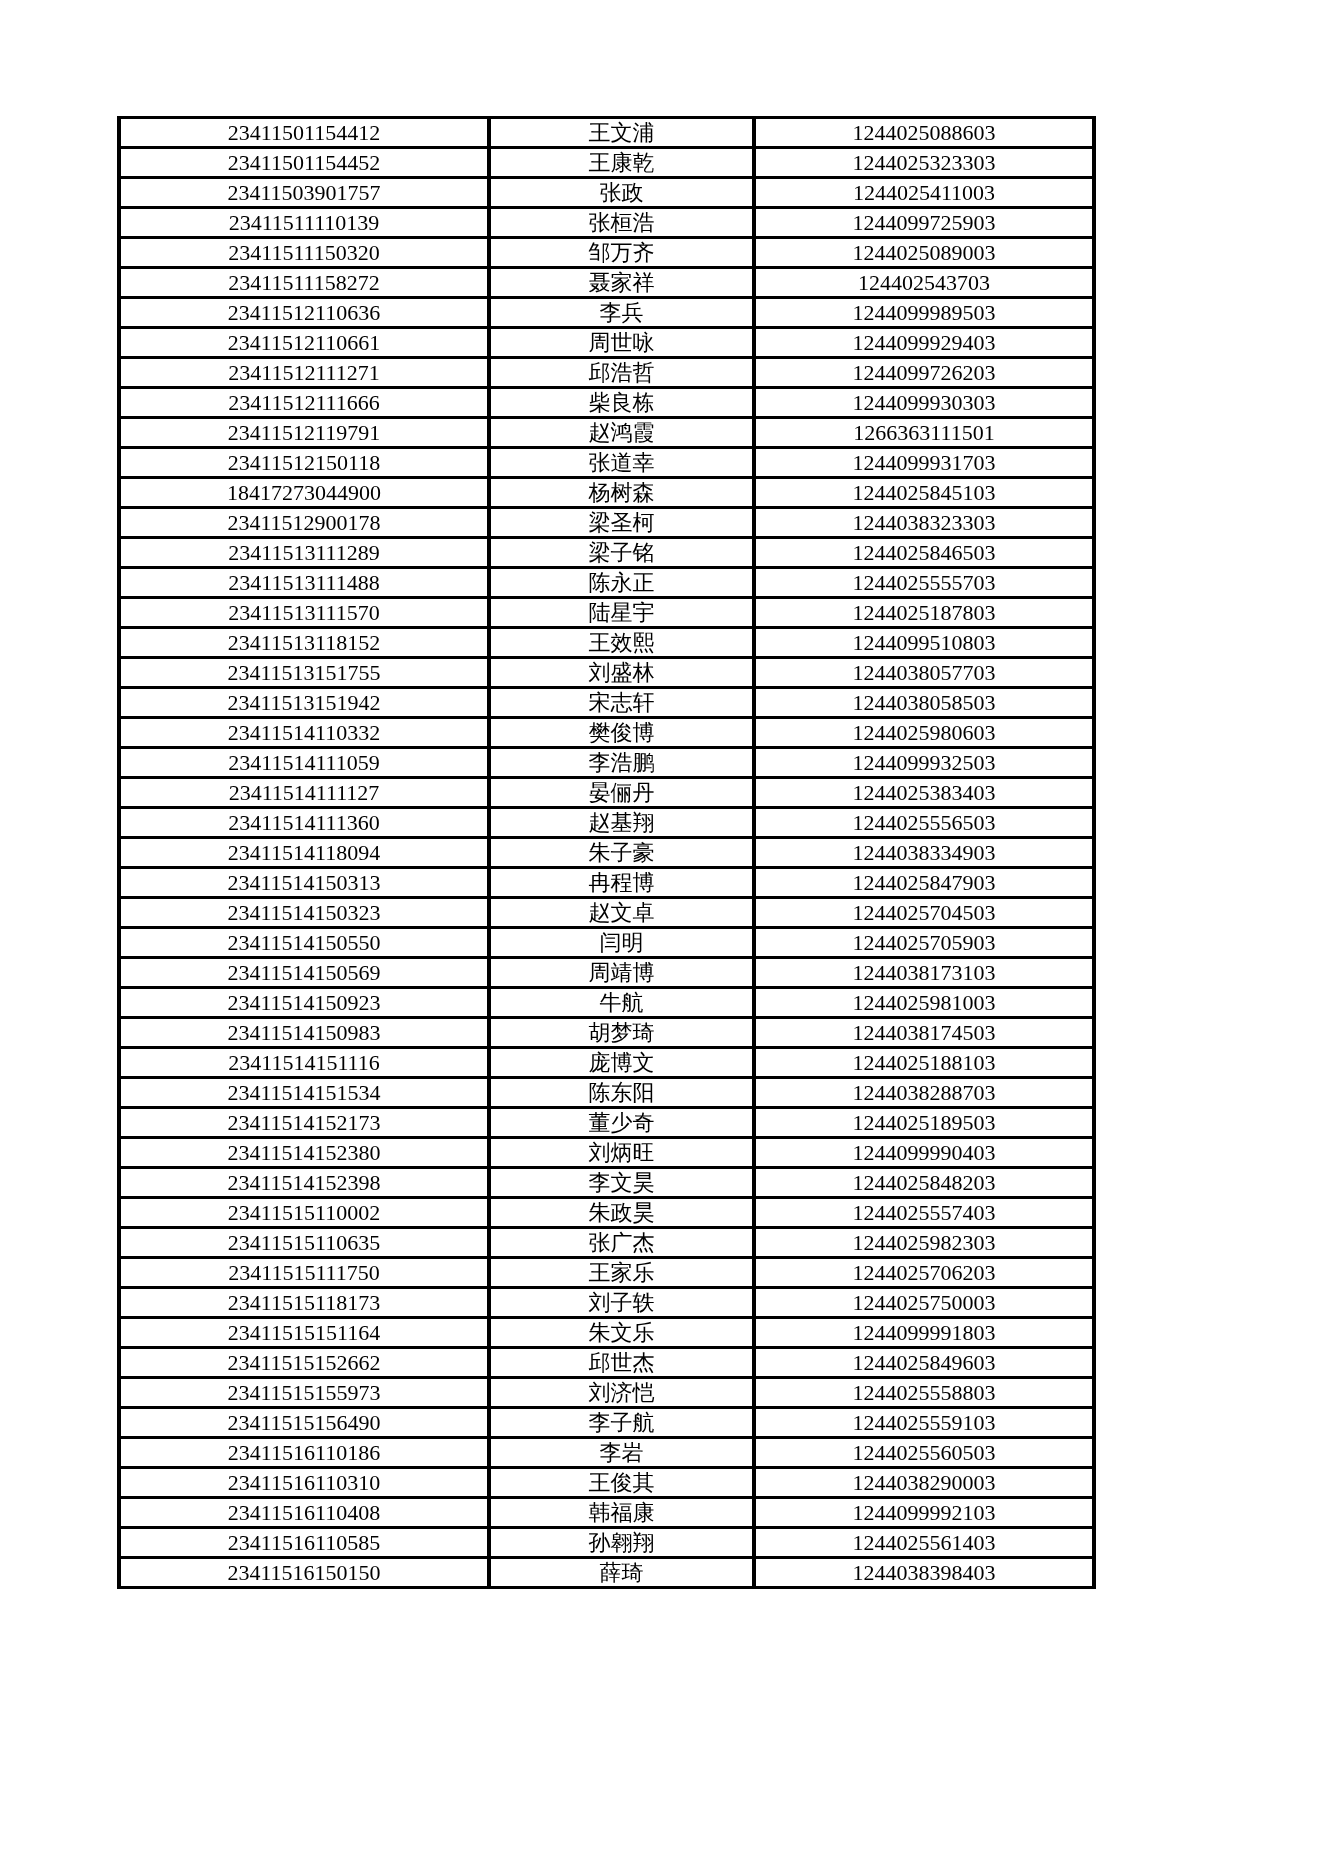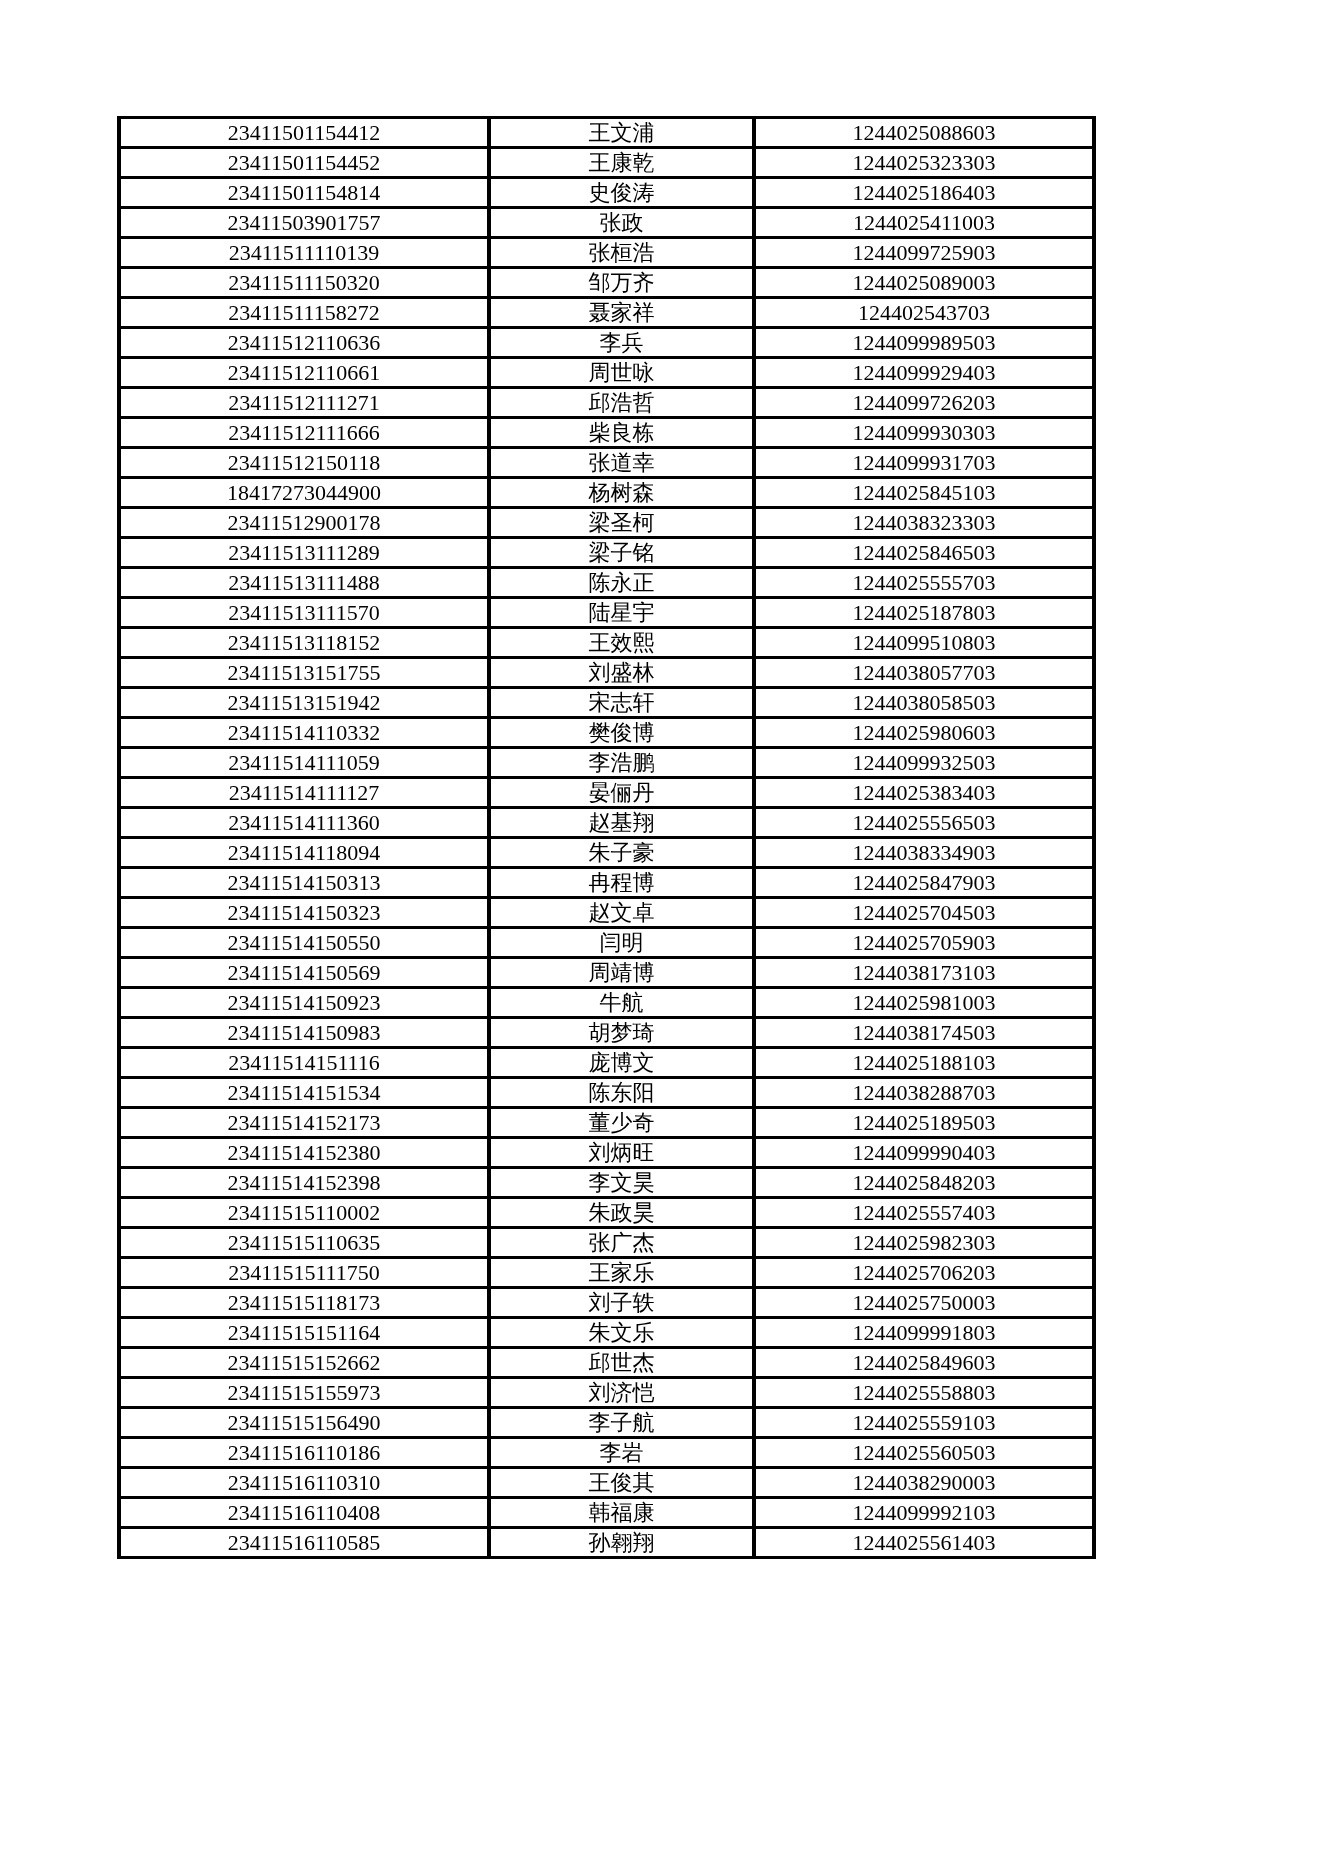--- a/index.html
+++ b/index.html
@@ -57,25 +57,20 @@
     <td>王文浦</td>
     <td>1244025088603</td>
   </tr>
 
   <tr>
     <td>23411501154452</td>
     <td>王康乾</td>
     <td>1244025323303</td>
   </tr>
 
-  <tr>
-    <td>23411501154814</td>
-    <td>史俊涛</td>
-    <td>1244025186403</td>
-  </tr>
 
   <tr>
     <td>23411503901757</td>
     <td>张政</td>
     <td>1244025411003</td>
   </tr>
 
   <tr>
     <td>23411511110139</td>
     <td>张桓浩</td>
@@ -111,20 +106,25 @@
     <td>邱浩哲</td>
     <td>1244099726203</td>
   </tr>
 
   <tr>
     <td>23411512111666</td>
     <td>柴良栋</td>
     <td>1244099930303</td>
   </tr>
 
+  <tr>
+    <td>23411512119791</td>
+    <td>赵鸿霞</td>
+    <td>1266363111501</td>
+  </tr>
 
   <tr>
     <td>23411512150118</td>
     <td>张道幸</td>
     <td>1244099931703</td>
   </tr>
 
   <tr>
     <td>18417273044900</td>
     <td>杨树森</td>
@@ -338,15 +338,20 @@
     <td>韩福康</td>
     <td>1244099992103</td>
   </tr>
 
   <tr>
     <td>23411516110585</td>
     <td>孙翱翔</td>
     <td>1244025561403</td>
   </tr>
 
+  <tr>
+    <td>23411516150150</td>
+    <td>薛琦</td>
+    <td>1244038398403</td>
+  </tr>
 </tbody>
   </table>
 </div>
 
 </body></html>

